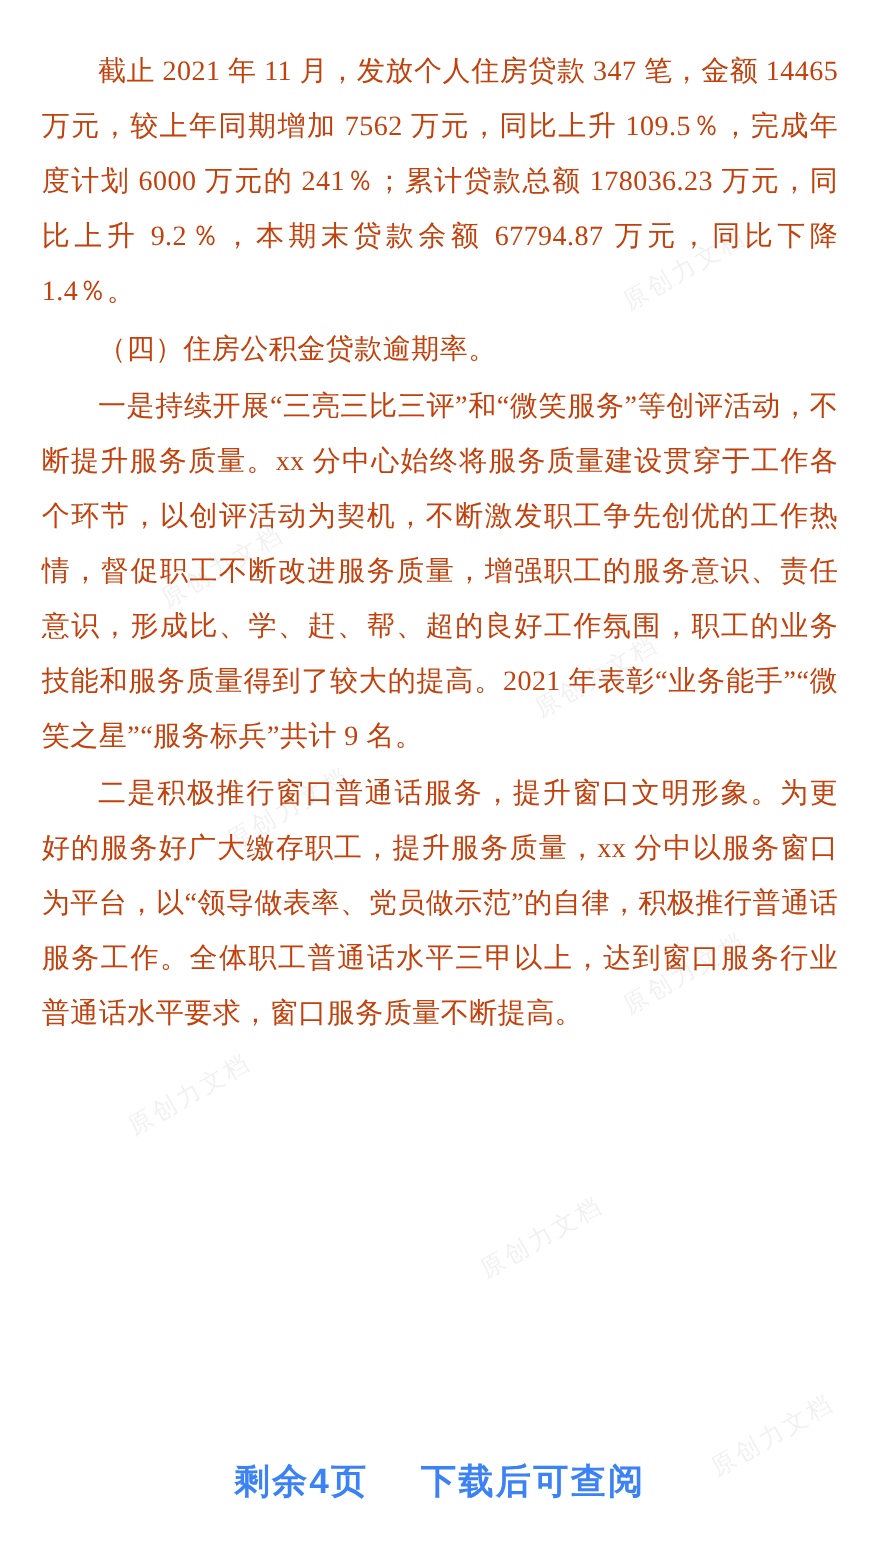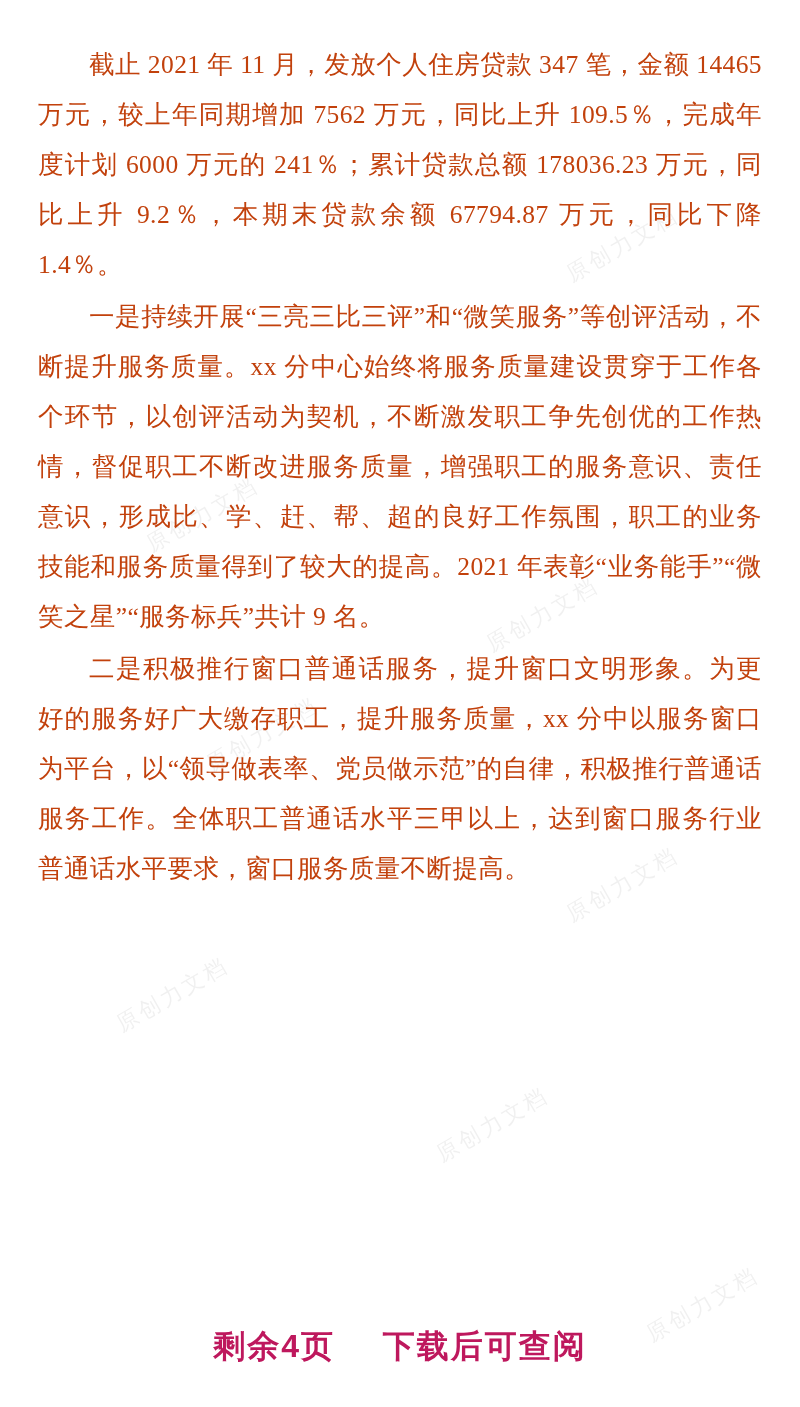--- a/index.html
+++ b/index.html
@@ -46,21 +46,21 @@
   }
   .footer-note {
     position: absolute;
     left: 0;
     right: 0;
     bottom: 38px;
     text-align: center;
     font-size: 32px;
     font-weight: bold;
     letter-spacing: 2px;
-    color: #be185d;
+    color: #3b82f6;
     font-family: "Liberation Sans", "DejaVu Sans", sans-serif;
     z-index: 3;
   }
   .footer-note .gap {
     display: inline-block;
     width: 26px;
   }
   
   .watermark {
     position: absolute;
@@ -93,20 +93,21 @@
   <div class="watermark wm2">原创力文档</div>
   <div class="watermark wm3">原创力文档</div>
   <div class="watermark wm4">原创力文档</div>
   <div class="watermark wm5">原创力文档</div>
   <div class="watermark wm6">原创力文档</div>
   <div class="watermark wm7">原创力文档</div>
   <div class="watermark wm8">原创力文档</div>
 
   <div class="doc-body">
     <p class="para indent">截止 2021 年 11 月，发放个人住房贷款 347 笔，金额 14465 万元，较上年同期增加 7562 万元，同比上升 109.5％，完成年度计划 6000 万元的 241％；累计贷款总额 178036.23 万元，同比上升 9.2％，本期末贷款余额 67794.87 万元，同比下降 1.4％。</p>
+    <p class="para indent">（四）住房公积金贷款逾期率。</p>
     <p class="para indent">一是持续开展“三亮三比三评”和“微笑服务”等创评活动，不断提升服务质量。xx 分中心始终将服务质量建设贯穿于工作各个环节，以创评活动为契机，不断激发职工争先创优的工作热情，督促职工不断改进服务质量，增强职工的服务意识、责任意识，形成比、学、赶、帮、超的良好工作氛围，职工的业务技能和服务质量得到了较大的提高。2021 年表彰“业务能手”“微笑之星”“服务标兵”共计 9 名。</p>
     <p class="para indent">二是积极推行窗口普通话服务，提升窗口文明形象。为更好的服务好广大缴存职工，提升服务质量，xx 分中以服务窗口为平台，以“领导做表率、党员做示范”的自律，积极推行普通话服务工作。全体职工普通话水平三甲以上，达到窗口服务行业普通话水平要求，窗口服务质量不断提高。</p>
   </div>
 
   <div class="footer-note">
     <span>剩余4页</span>
     <span class="gap"></span>
     <span>下载后可查阅</span>
   </div>
 

